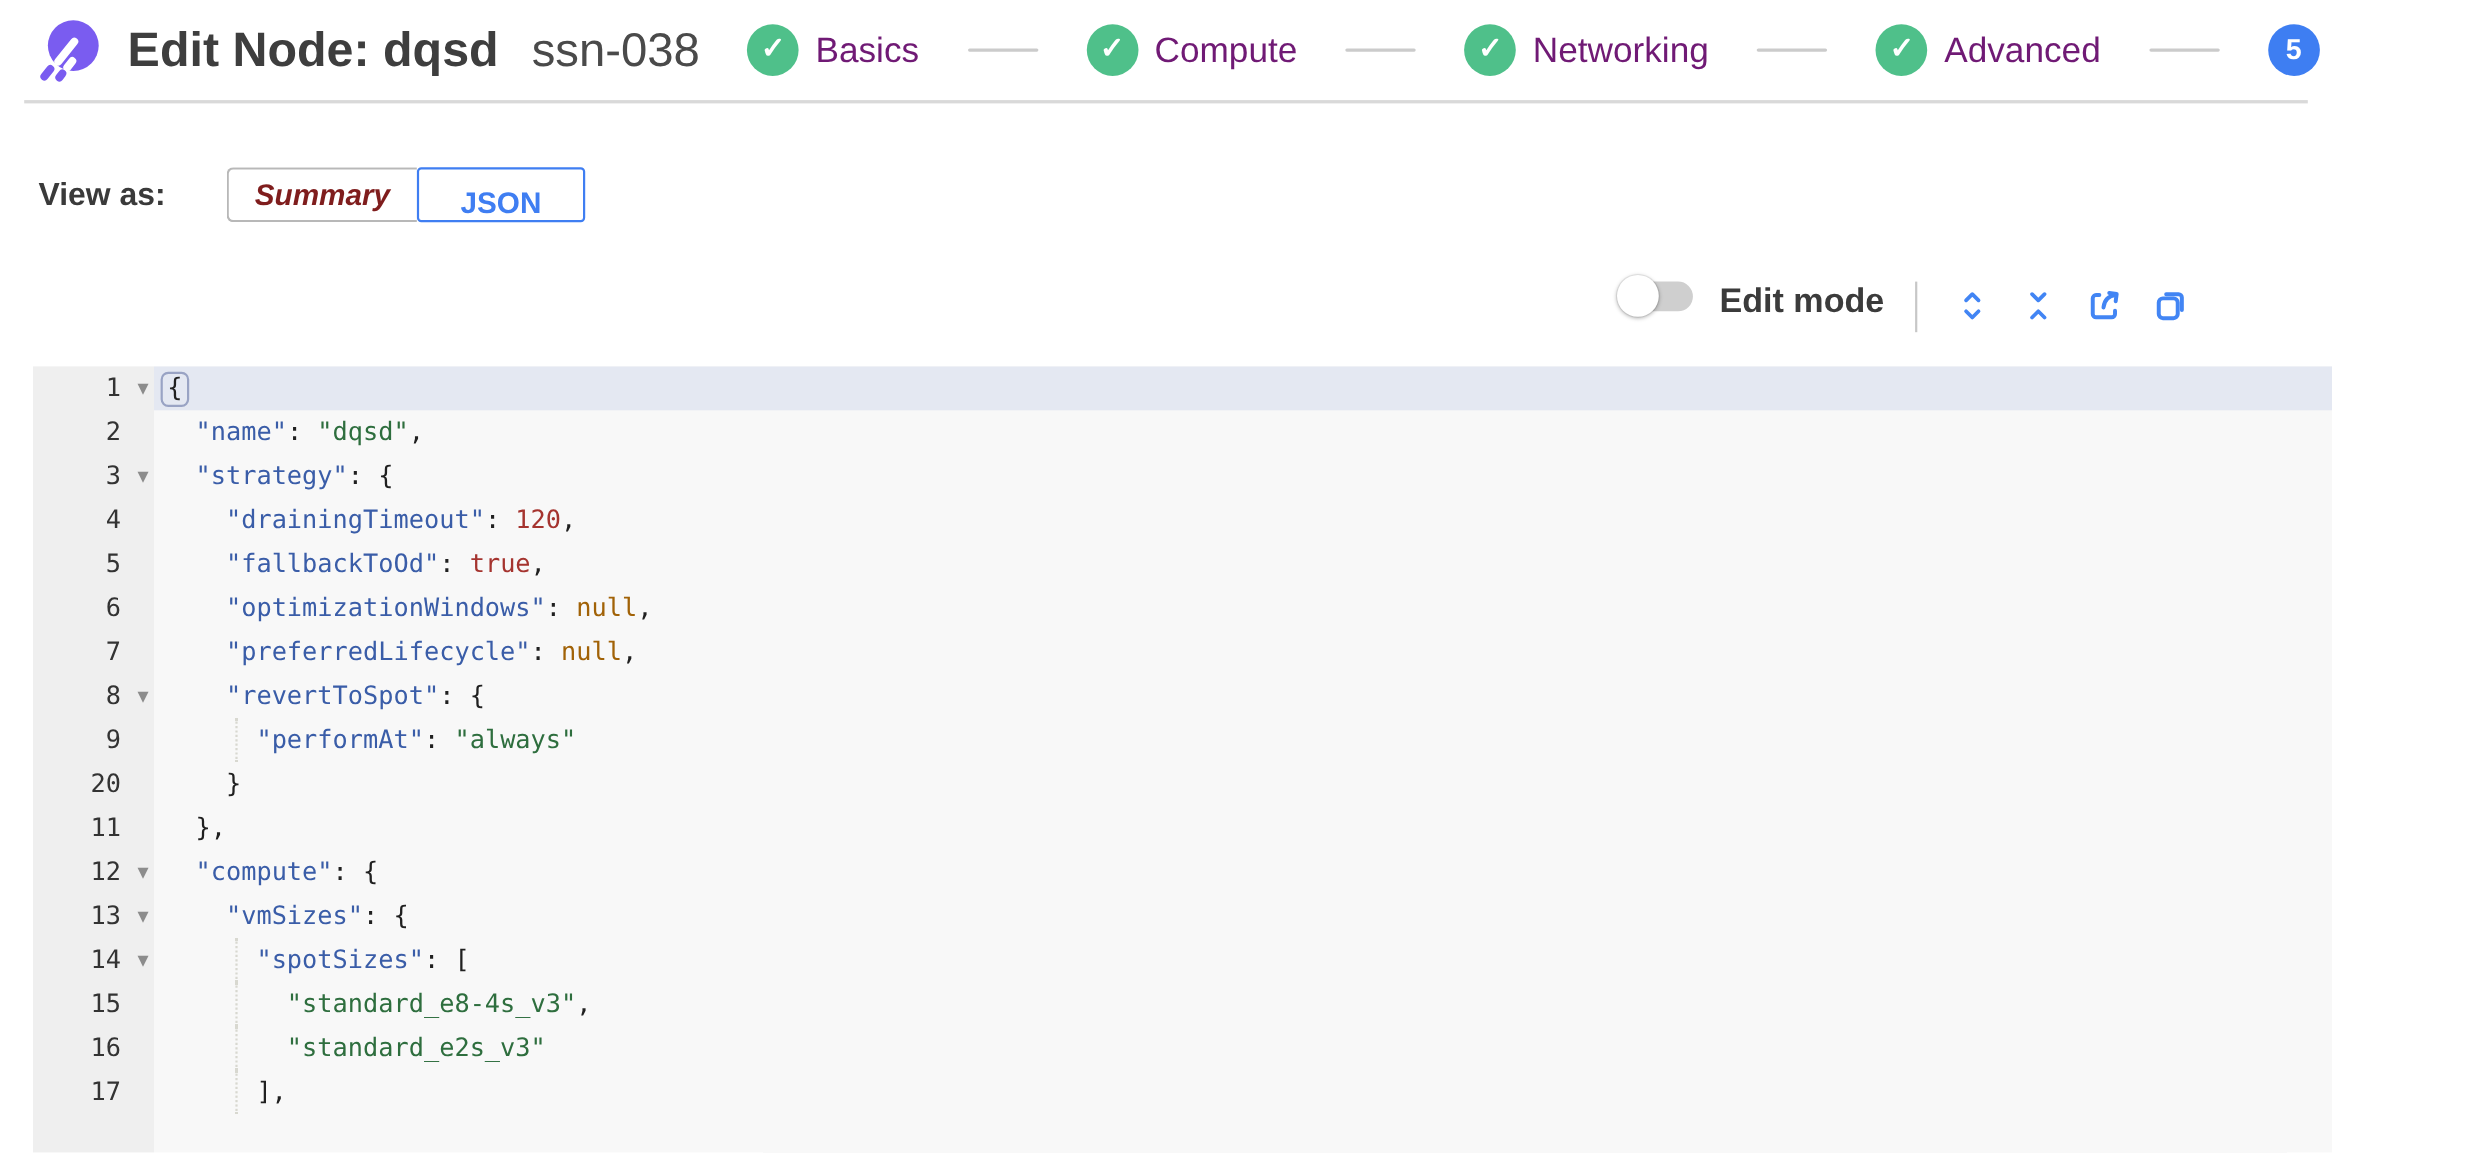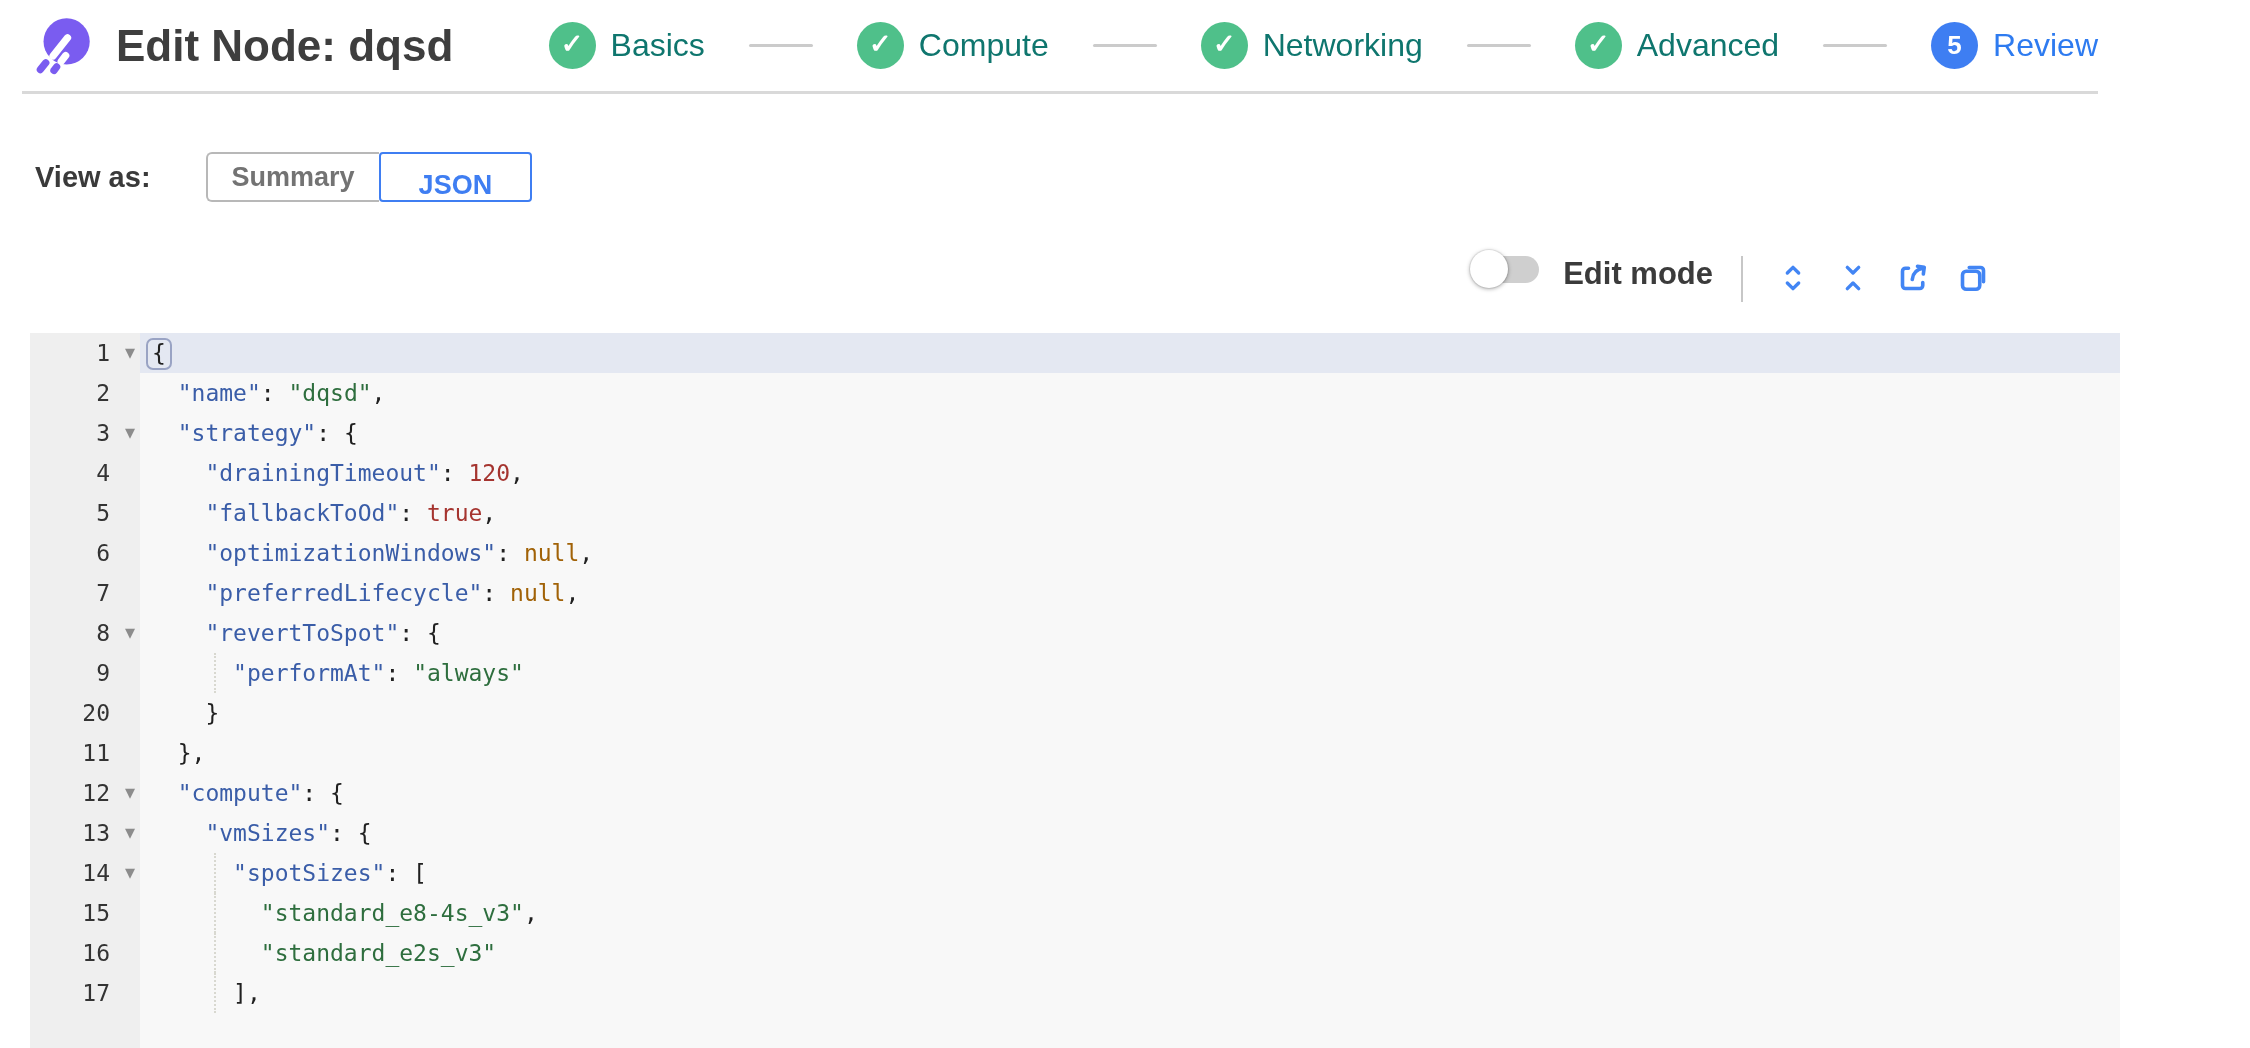--- a/index.html
+++ b/index.html
@@ -29,35 +29,35 @@
   .stepper { margin-left:auto; display:flex; align-items:center; }
   .step { display:flex; align-items:center; cursor:pointer; }
   .step-circle {
     width:47px; height:47px; border-radius:50%; flex:none;
     display:flex; align-items:center; justify-content:center;
   }
   .step-circle.done   { background:#4fc08a; }
   .step-circle.active { background:#3e7ef2; }
   .check-glyph { color:#fff; font-size:27px; font-weight:700; line-height:1; transform:translateY(-1px); }
   .step-num   { color:#fff; font-size:26px; font-weight:700; }
-  .step-label { margin-left:15px; font-size:32px; color:#0f766e; white-space:nowrap; }
+  .step-label { margin-left:15px; font-size:32px; color:#701a75; white-space:nowrap; }
   .step-label.active { color:#2e7bf0; font-weight:500; }
   .connector { width:64px; height:3px; background:#cbcbcb; border-radius:2px; margin:0 44px; }
 
   
   .viewas-row { position:absolute; top:152px; left:35px; display:flex; align-items:center;gap:17px; }
   .viewas-label { font-size:29px; font-weight:700; color:#3a3a3a; margin-right:38px; }
   .seg { display:flex; }
   .seg button {
     height:50px; background:#fff; font-family:inherit;
     font-size:27px; font-weight:700; cursor:pointer;
   }
   .seg .seg-left {
     padding:0 24px; border:2px solid #b8b8b8; border-right:none;
-    border-radius:6px 0 0 6px; color:#737373;
+    border-radius:6px 0 0 6px; color:#7f1d1d;font-style:italic;
   }
   .seg .seg-right {
     padding:16px 38px; border:2px solid #3f7ef2; border-radius:4px; color:#3f7ef2;
   }
 
   
   .toolbar-row { position:absolute; top:256px; right:125px; display:flex; align-items:flex-start; height:50px; }
   .toggle {
     position:relative; width:66px; height:27px; border-radius:14px;
     background:#cfcfcf; margin-right:24px; cursor:pointer; flex:none;
@@ -118,20 +118,23 @@
 
   <div class="header">
     <svg class="logo" viewBox="0 0 64 64">
       <circle cx="36" cy="27" r="25.5" fill="#7a5cf0"></circle>
       <line x1="21" y1="43" x2="37" y2="23" stroke="#ffffff" stroke-width="8" stroke-linecap="round"></line>
       <line x1="30" y1="49" x2="35" y2="42.5" stroke="#ffffff" stroke-width="8" stroke-linecap="round"></line>
       <line x1="7" y1="58" x2="13" y2="50.5" stroke="#7a5cf0" stroke-width="8" stroke-linecap="round"></line>
       <line x1="22" y1="59" x2="25" y2="55" stroke="#7a5cf0" stroke-width="8" stroke-linecap="round"></line>
     </svg>
     <div class="page-title">Edit Node: dqsd</div>
+    <div class="subtitle-clip">
+      <span class="node-id">ssn-038</span>
+    </div>
     <div class="stepper">
         <div class="step">
           <div class="step-circle done">
             <span class="check-glyph">✓</span>
           </div>
           <span class="step-label">Basics</span>
         </div>
         <div class="connector"></div>
         <div class="step">
           <div class="step-circle done">

